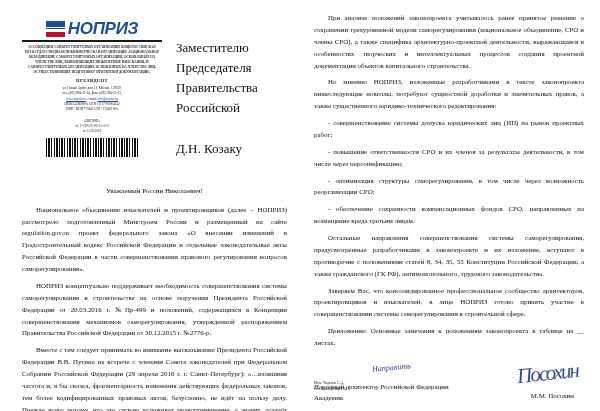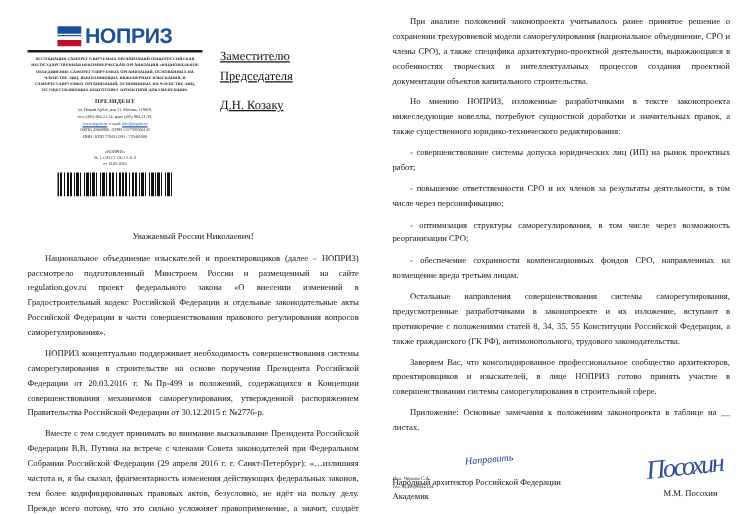--- a/index.html
+++ b/index.html
@@ -71,20 +71,21 @@
     border-bottom: 1px solid #1b4f9c;
   }
   .logo-mark .b3 {
     position: absolute; left: 0; top: 11px;
     width: 19px; height: 5px;
     background: #c0102a;
   }
   .logo-word {
     font-family: "Liberation Sans", sans-serif;
     font-weight: bold;
+    font-style: italic;
     font-size: 17px;
     letter-spacing: -0.3px;
     color: #1b4f9c;
     line-height: 1;
   }
   .lh-rule {
     border-top: 2px solid #1a1a1a;
     margin: 3px 0 3px 0;
   }
   .org-desc {
@@ -129,27 +130,26 @@
         #111 2px, #111 4px, #fff 4px, #fff 5px,
         #111 5px, #111 6px, #fff 6px, #fff 8px,
         #111 8px, #111 9px, #fff 9px, #fff 10px,
         #111 10px, #111 12px, #fff 12px, #fff 13px);
   }
 
   .lh-right {
     flex: 1;
     padding-top: 26px;
     padding-left: 14px;
-    font-size: 10px;
+    font-size: 13px;
     line-height: 1.55;
     color: #101010;
-    text-decoration: underline;
   }
   .addressee-name {
-    margin-top: 8px;
+    margin-top: 20px;
   }
 
   
   .salutation {
     text-align: center;
     font-size: 7px;
     margin: 28px 0 9px 0;
     color: #101010;
   }
   p.body {
@@ -256,20 +256,21 @@
           <div>«НОПРИЗ»</div>
           <div class="nm">№ 1-СРО/2-06/15-0-0</div>
           <div>от 13.05.2016</div>
         </div>
 
         <div class="barcode"></div>
       </div>
 
       <div class="lh-right">
         <div>Заместителю Председателя</div>
+        <div>Правительства Российской</div>
         <div class="addressee-name">Д.Н. Козаку</div>
       </div>
     </div>
 
     <div class="salutation">Уважаемый России Николаевич!</div>
 
     <p class="body">Национальное объединение изыскателей и проектировщиков (далее – НОПРИЗ) рассмотрело подготовленный Минстроем России и размещенный на сайте regulation.gov.ru проект федерального закона «О внесении изменений в Градостроительный кодекс Российской Федерации и отдельные законодательные акты Российской Федерации в части совершенствования правового регулирования вопросов саморегулирования».</p>
     <p class="body">НОПРИЗ концептуально поддерживает необходимость совершенствования системы саморегулирования в строительстве на основе поручения Президента Российской Федерации от 20.03.2016 г. №Пр-499 и положений, содержащихся в Концепции совершенствования механизмов саморегулирования, утвержденной распоряжением Правительства Российской Федерации от 30.12.2015 г. №2776-р.</p>
     <p class="body">Вместе с тем следует принимать во внимание высказывание Президента Российской Федерации В.В. Путина на встрече с членами Совета законодателей при Федеральном Собрании Российской Федерации (29 апреля 2016 г. г. Санкт-Петербург): «…излишняя частота и, я бы сказал, фрагментарность изменения действующих федеральных законов, тем более кодифицированных правовых актов, безусловно, не идёт на пользу делу. Прежде всего потому, что это сильно усложняет правоприменение, а значит, создаёт проблемы для граждан, для участников экономической жизни, да и для самих органов управления».</p>
   </div>

